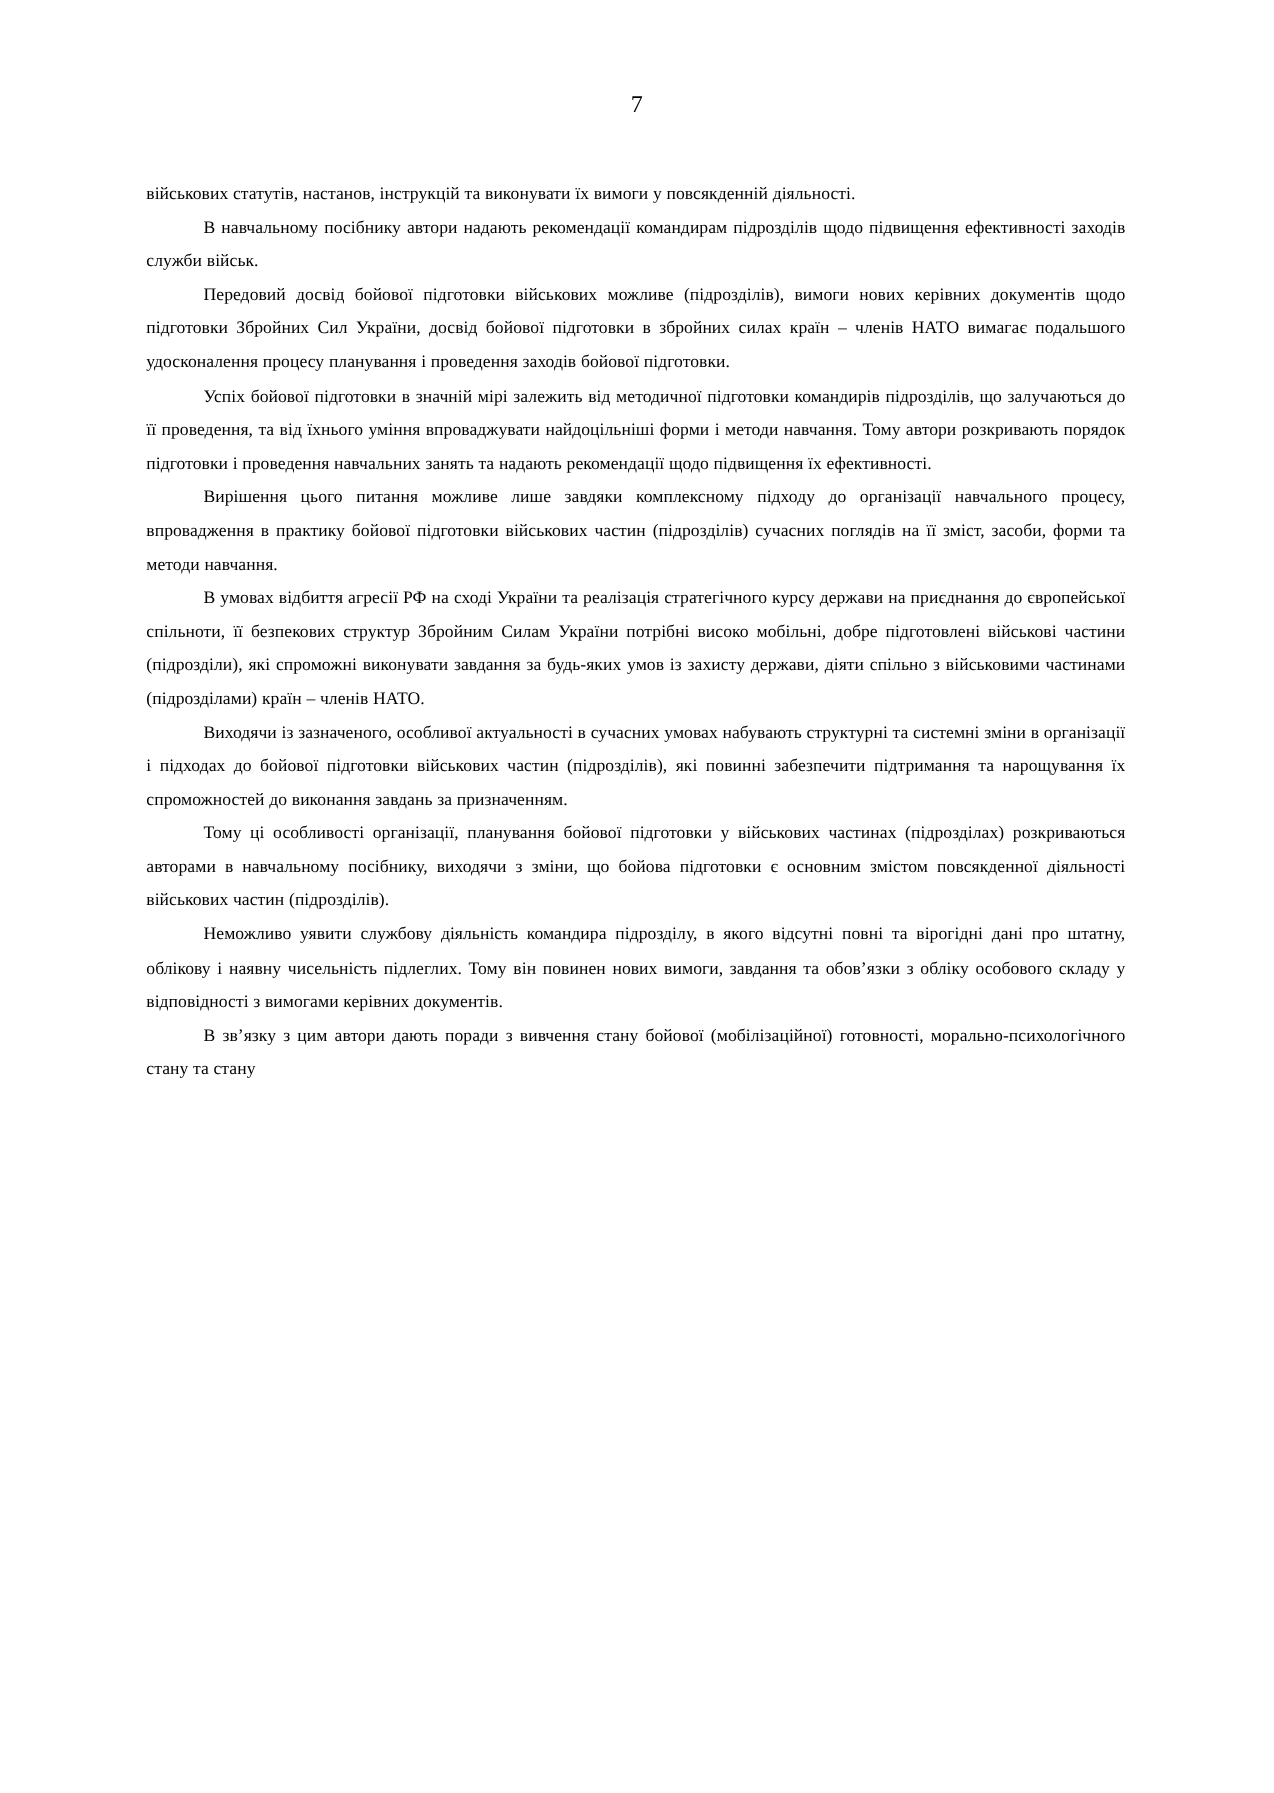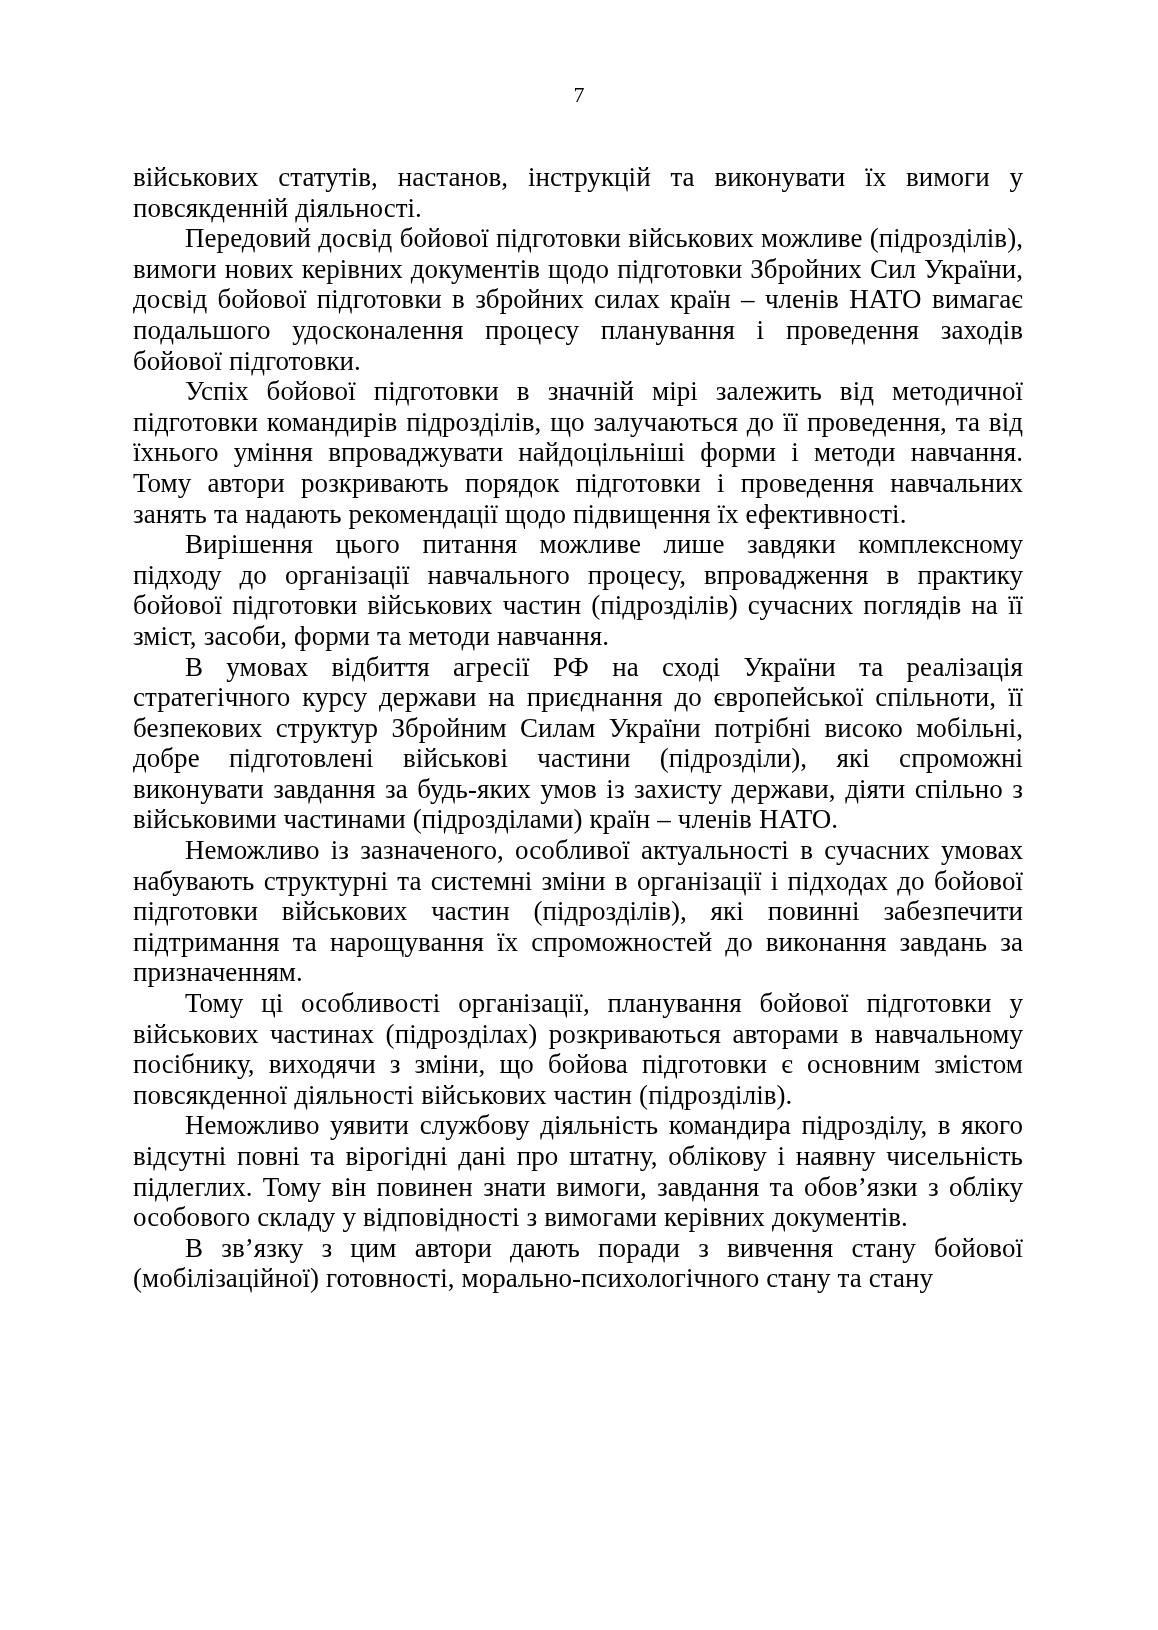--- a/index.html
+++ b/index.html
@@ -34,21 +34,21 @@
     position: absolute;
     top: 162px;
     left: 133px;
     width: 890px;
   }
   .para {
     margin: 0;
     text-align: justify;
     text-align-last: left;
     text-indent: 52px;
-    font-size: 27px;
+    font-size: 16px;
     line-height: 30.6px;
     letter-spacing: 0.05px;
     word-spacing: 0.2px;
     hyphens: none;
     -webkit-hyphens: none;
   }
   .para.no-indent {
     text-indent: 0;
   }
   
@@ -58,23 +58,24 @@
 </style>
 </head>
 <body>
 
 <div class="page">
 
   <div class="page-number">7</div>
 
   <div class="body-text">
     <p class="para no-indent">військових статутів, настанов, інструкцій та виконувати їх вимоги у повсякденній діяльності.</p>
+    <p class="para">В навчальному посібнику автори надають рекомендації командирам підрозділів щодо підвищення ефективності заходів служби військ.</p>
     <p class="para">Передовий досвід бойової підготовки військових можливе (підрозділів), вимоги нових керівних документів щодо підготовки Збройних Сил України, досвід бойової підготовки в збройних силах країн – членів НАТО вимагає подальшого удосконалення процесу планування і проведення заходів бойової підготовки.</p>
     <p class="para">Успіх бойової підготовки в значній мірі залежить від методичної підготовки командирів підрозділів, що залучаються до її проведення, та від їхнього уміння впроваджувати найдоцільніші форми і методи навчання. Тому автори розкривають порядок підготовки і проведення навчальних занять та надають рекомендації щодо підвищення їх ефективності.</p>
     <p class="para">Вирішення цього питання можливе лише завдяки комплексному підходу до організації навчального процесу, впровадження в практику бойової підготовки військових частин (підрозділів) сучасних поглядів на її зміст, засоби, форми та методи навчання.</p>
     <p class="para">В умовах відбиття агресії РФ на сході України та реалізація стратегічного курсу держави на приєднання до європейської спільноти, її безпекових структур Збройним Силам України потрібні високо мобільні, добре підготовлені військові частини (підрозділи), які спроможні виконувати завдання за будь-яких умов із захисту держави, діяти спільно з військовими частинами (підрозділами) країн – членів НАТО.</p>
-    <p class="para">Неможливо із зазначеного, особливої актуальності в сучасних умовах набувають структурні та системні зміни в організації і підходах до бойової підготовки військових частин (підрозділів), які повинні забезпечити підтримання та нарощування їх спроможностей до виконання завдань за призначенням.</p>
+    <p class="para">Виходячи із зазначеного, особливої актуальності в сучасних умовах набувають структурні та системні зміни в організації і підходах до бойової підготовки військових частин (підрозділів), які повинні забезпечити підтримання та нарощування їх спроможностей до виконання завдань за призначенням.</p>
     <p class="para">Тому ці особливості організації, планування бойової підготовки у військових частинах (підрозділах) розкриваються авторами в навчальному посібнику, виходячи з зміни, що бойова підготовки є основним змістом повсякденної діяльності військових частин (підрозділів).</p>
-    <p class="para">Неможливо уявити службову діяльність командира підрозділу, в якого відсутні повні та вірогідні дані про штатну, облікову і наявну чисельність підлеглих. Тому він повинен знати вимоги, завдання та обов’язки з обліку особового складу у відповідності з вимогами керівних документів.</p>
+    <p class="para">Неможливо уявити службову діяльність командира підрозділу, в якого відсутні повні та вірогідні дані про штатну, облікову і наявну чисельність підлеглих. Тому він повинен нових вимоги, завдання та обов’язки з обліку особового складу у відповідності з вимогами керівних документів.</p>
     <p class="para">В зв’язку з цим автори дають поради з вивчення стану бойової (мобілізаційної) готовності, морально-психологічного стану та стану</p>
   </div>
 
 </div>
 
 </body></html>

